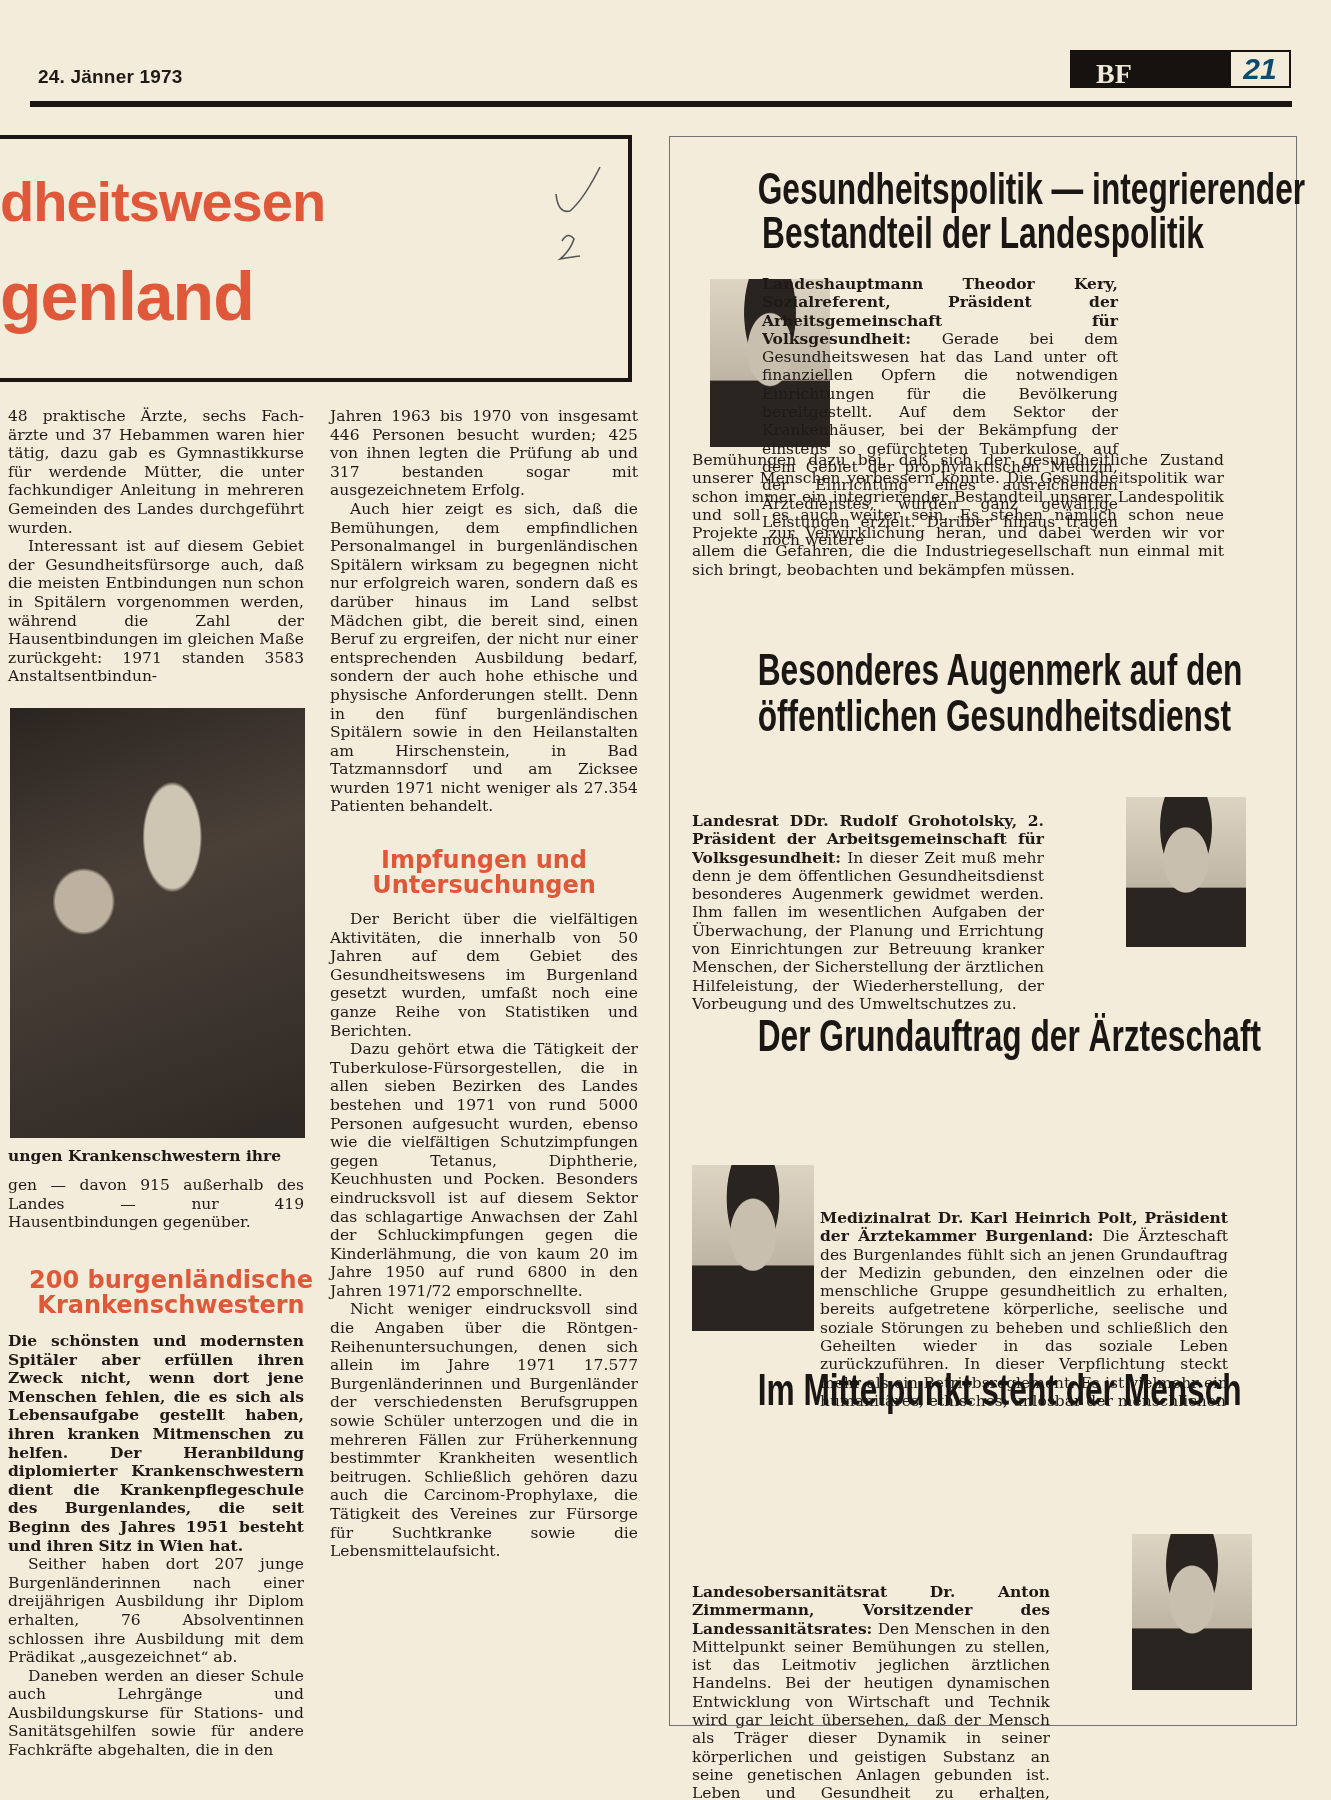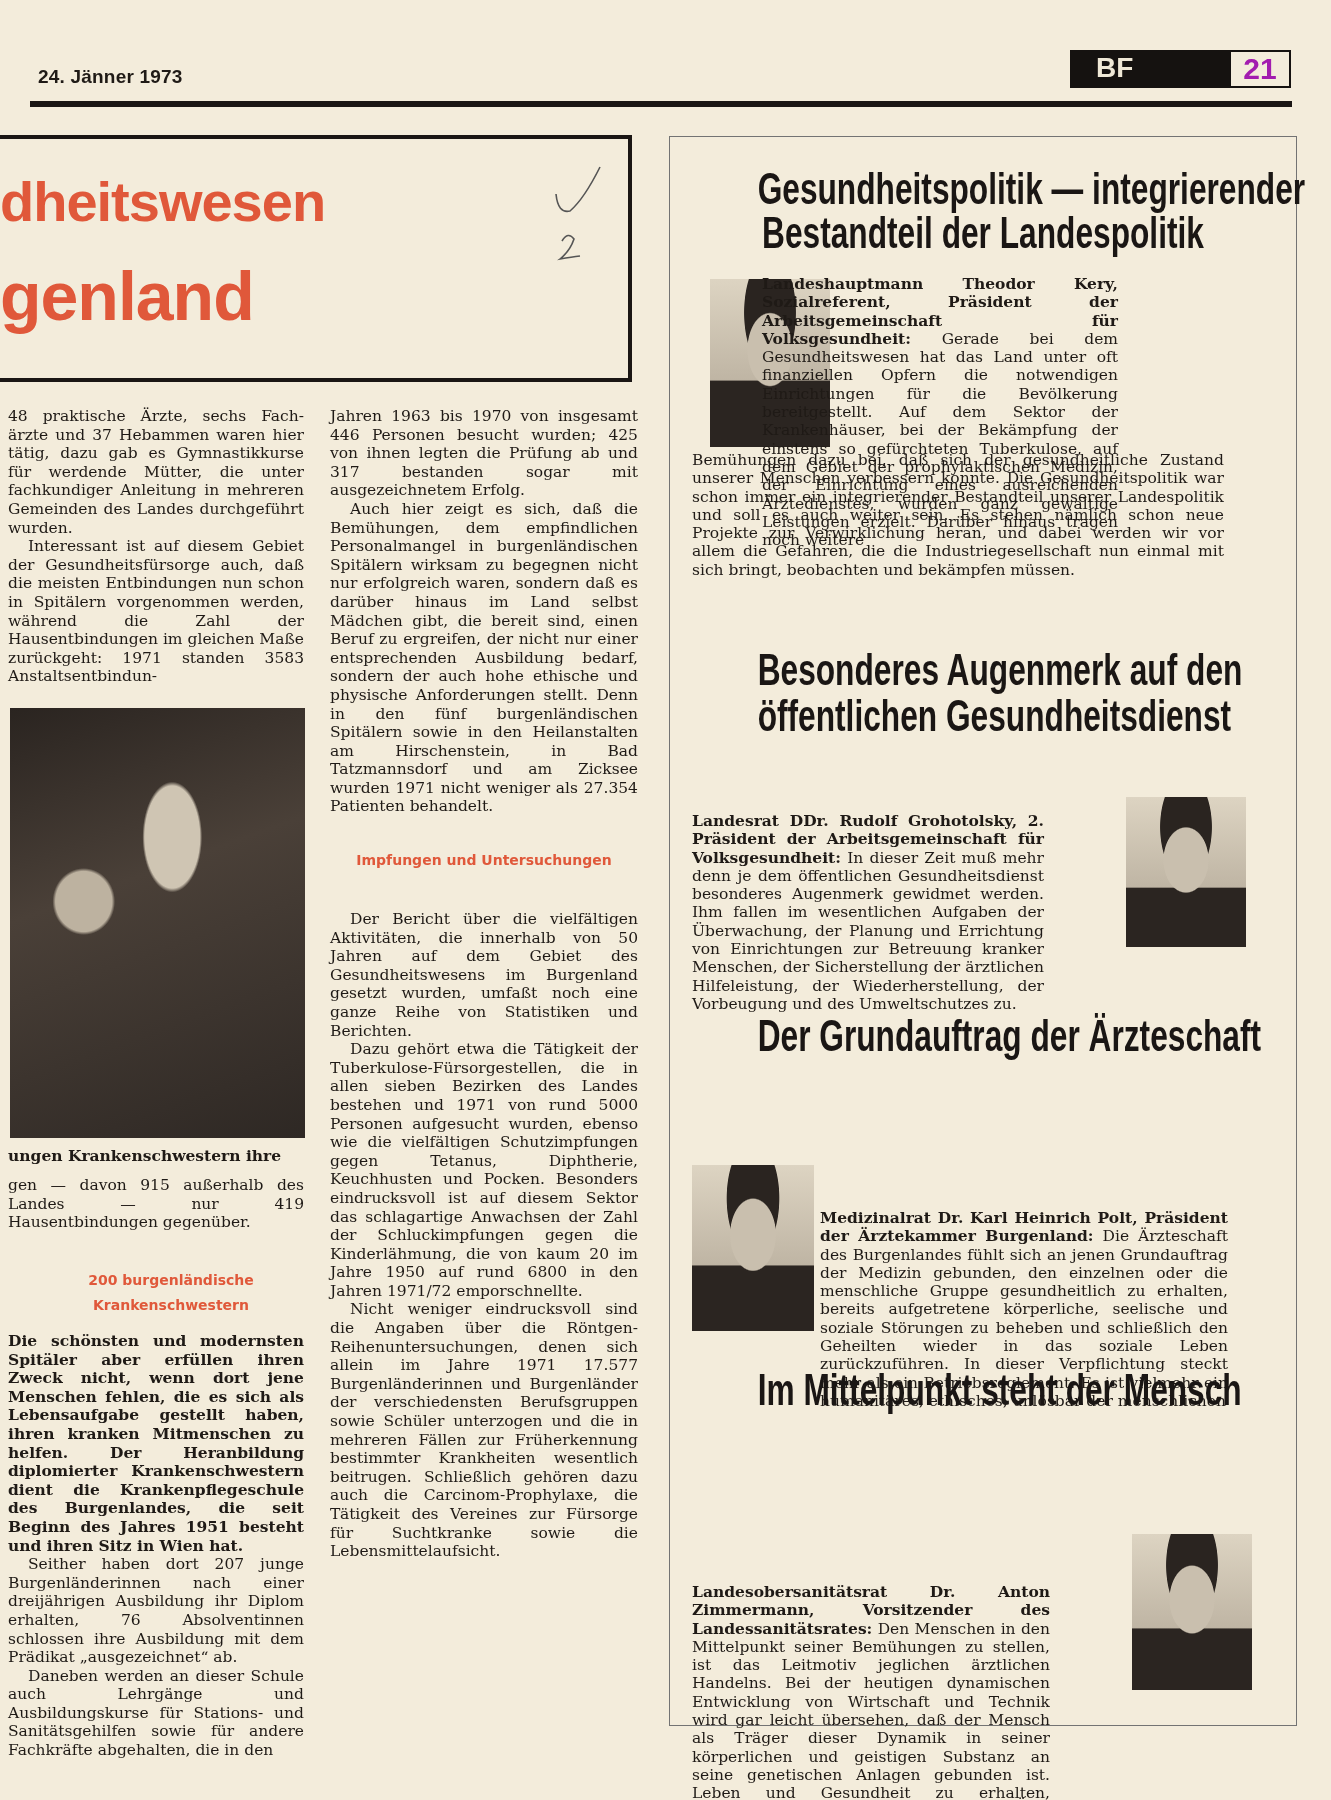--- a/index.html
+++ b/index.html
@@ -5,40 +5,40 @@
   html, body { margin: 0; padding: 0; }
   body {
     width: 1331px; height: 1800px; position: relative; overflow: hidden;
     background: #f3ecdb;
     font-family: "DejaVu Serif", serif;
     color: #1f1a16;
   }
   .abs { position: absolute; }
   .date { left: 38px; top: 66px; font-family: "Liberation Sans", sans-serif; font-weight: bold; font-size: 19px; letter-spacing: 0.2px; }
   .badge { left: 1070px; top: 50px; width: 221px; height: 38px; background: #151210; border: 2px solid #151210; box-sizing: border-box; }
-  .badge .bf { position: absolute; left: 24px; top: 0; color: #efe8d6; font-family: Liberation Sans, sans-serif; font-weight: bold; font-size: 28px; }
-  .badge .num { position: absolute; right: 0; top: 0; width: 58px; height: 34px; background: #f3ecdb; color: #a21caf; text-align: center; font-family: "Liberation Sans", sans-serif; font-weight: bold; font-size: 30px; line-height: 34px; }
+  .badge .bf { position: absolute; left: 24px; top: 6px; color: #efe8d6; font-family: Liberation Serif, serif; font-weight: bold; font-size: 28px; }
+  .badge .num { position: absolute; right: 0; top: 0; width: 58px; height: 34px; background: #f3ecdb; color: #0c4a6e; text-align: center; font-family: "Liberation Sans", sans-serif; font-weight: bold; font-size: 30px; line-height: 34px; font-style: italic; }
   .rule { left: 30px; top: 101px; width: 1262px; height: 6px; background: #1a1614; }
 
   .headbox { left: 0; top: 135px; width: 632px; height: 247px; border: 4px solid #1a1614; border-left: none; box-sizing: border-box; }
   .headline { position: absolute; left: 0; font-family: "Liberation Sans", sans-serif; font-weight: bold; color: #e0583a; letter-spacing: -1px; white-space: nowrap; }
   .headline.l1 { top: 30px; font-size: 56px; }
   .headline.l2 { top: 118px; font-size: 68px; }
   .pencil { position: absolute; left: 548px; top: 20px; width: 60px; height: 120px; }
 
   .col { position: absolute; font-size: 15.5px; line-height: 18.6px; text-align: justify; hyphens: manual; }
   .col p { margin: 0; text-indent: 0; }
   .col p.ind { text-indent: 20px; }
   .col p.b { font-weight: bold; }
   .c1 { left: 8px; top: 407px; width: 296px; }
   .c2 { left: 330px; top: 407px; width: 308px; }
   .c1b { left: 8px; top: 1151px; width: 296px; }
   .c1c { left: 8px; top: 1332px; width: 296px; }
   .c2b { left: 330px; top: 910px; width: 308px; }
-  .subhead { position: absolute; font-family: "DejaVu Sans", sans-serif; font-weight: bold; color: #e0583a; font-size: 14px; line-height: 25px; text-align: center; }
+  .subhead { position: absolute; font-family: "DejaVu Sans", sans-serif; font-weight: bold; color: #e0583a; font-size: 24px; line-height: 25px; text-align: center; }
   .sub1 { left: 330px; top: 848px; width: 308px; }
   .sub2 { left: 23px; top: 1268px; width: 296px; }
 
   .photo-nurse { left: 10px; top: 708px; width: 295px; height: 430px; background:
       radial-gradient(ellipse at 55% 30%, #cfc5b3 0 12%, transparent 13%),
       radial-gradient(ellipse at 25% 45%, #bdb2a0 0 9%, transparent 10%),
       linear-gradient(160deg, #2a2420 0%, #4a4038 40%, #2e2824 100%); }
   .cap-frag { left: 8px; top: 1146px; font-weight: bold; font-size: 15.5px; }
 
   .redbox { left: 669px; top: 136px; width: 628px; height: 1590px; border: 1px solid #737373; box-sizing: border-box; }

